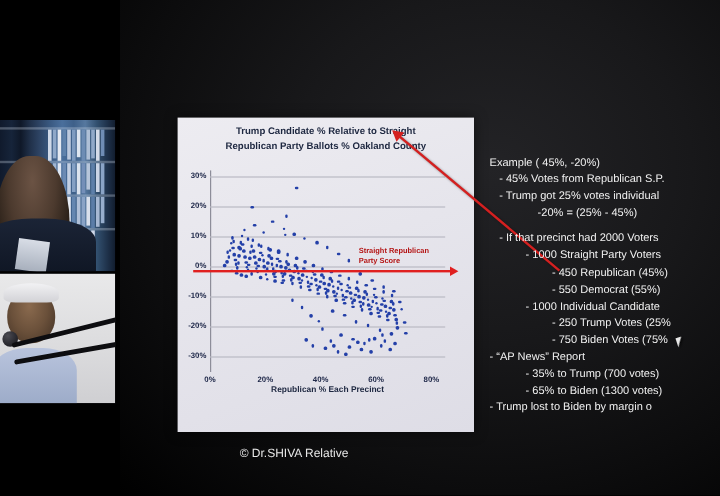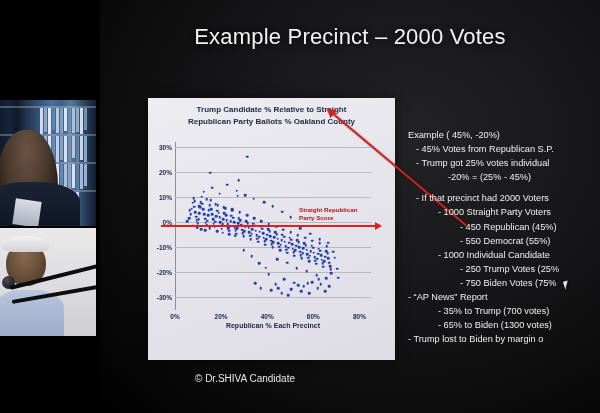--- a/index.html
+++ b/index.html
@@ -191,21 +191,20 @@
     <div class="mic"></div>
     <div class="boom" style="left:10px; top:58px; width:92px; height:4px; transform:rotate(-14deg);"></div>
     <div class="boom" style="left:12px; top:72px; width:88px; height:4px; transform:rotate(-10deg);"></div>
   </div>
 
 </div>
 
 <div id="slide">
 
   <div id="deck-title">
-    <span class="l2">Example Precinct – 2000 Votes</span>
   </div>
 
   <div id="chart-card">
     <div id="chart-title">
       <span>Trump Candidate % Relative to Straight</span><br>
       <span>Republican Party Ballots % Oakland County</span>
     </div>
 
     <div id="plot">
       <div class="axisline" id="y-axis"></div>
@@ -491,21 +490,21 @@
         <span>Party Score</span>
       </div>
 
       <div id="x-axis-label">Republican % Each Precinct</div>
     </div>
   </div>
 
   <div id="callout-arrow"></div>
 
 
-  <div id="copyright">© Dr.SHIVA Candidate</div>
+  <div id="copyright">© Dr.SHIVA Relative</div>
 
   <div id="notes">
       <span class="ln i0">Example ( 45%, -20%)</span>
       <span class="ln i1">-    45% Votes from Republican S.P.</span>
       <span class="ln i1">-    Trump got 25% votes individual</span>
       <span class="ln i4">-20% = (25% - 45%)</span>
       <span class="ln i0 sp"></span>
       <span class="ln i1">-   If that precinct had 2000  Voters</span>
       <span class="ln i2">-    1000  Straight Party Voters</span>
       <span class="ln i3">-    450 Republican (45%)</span>

